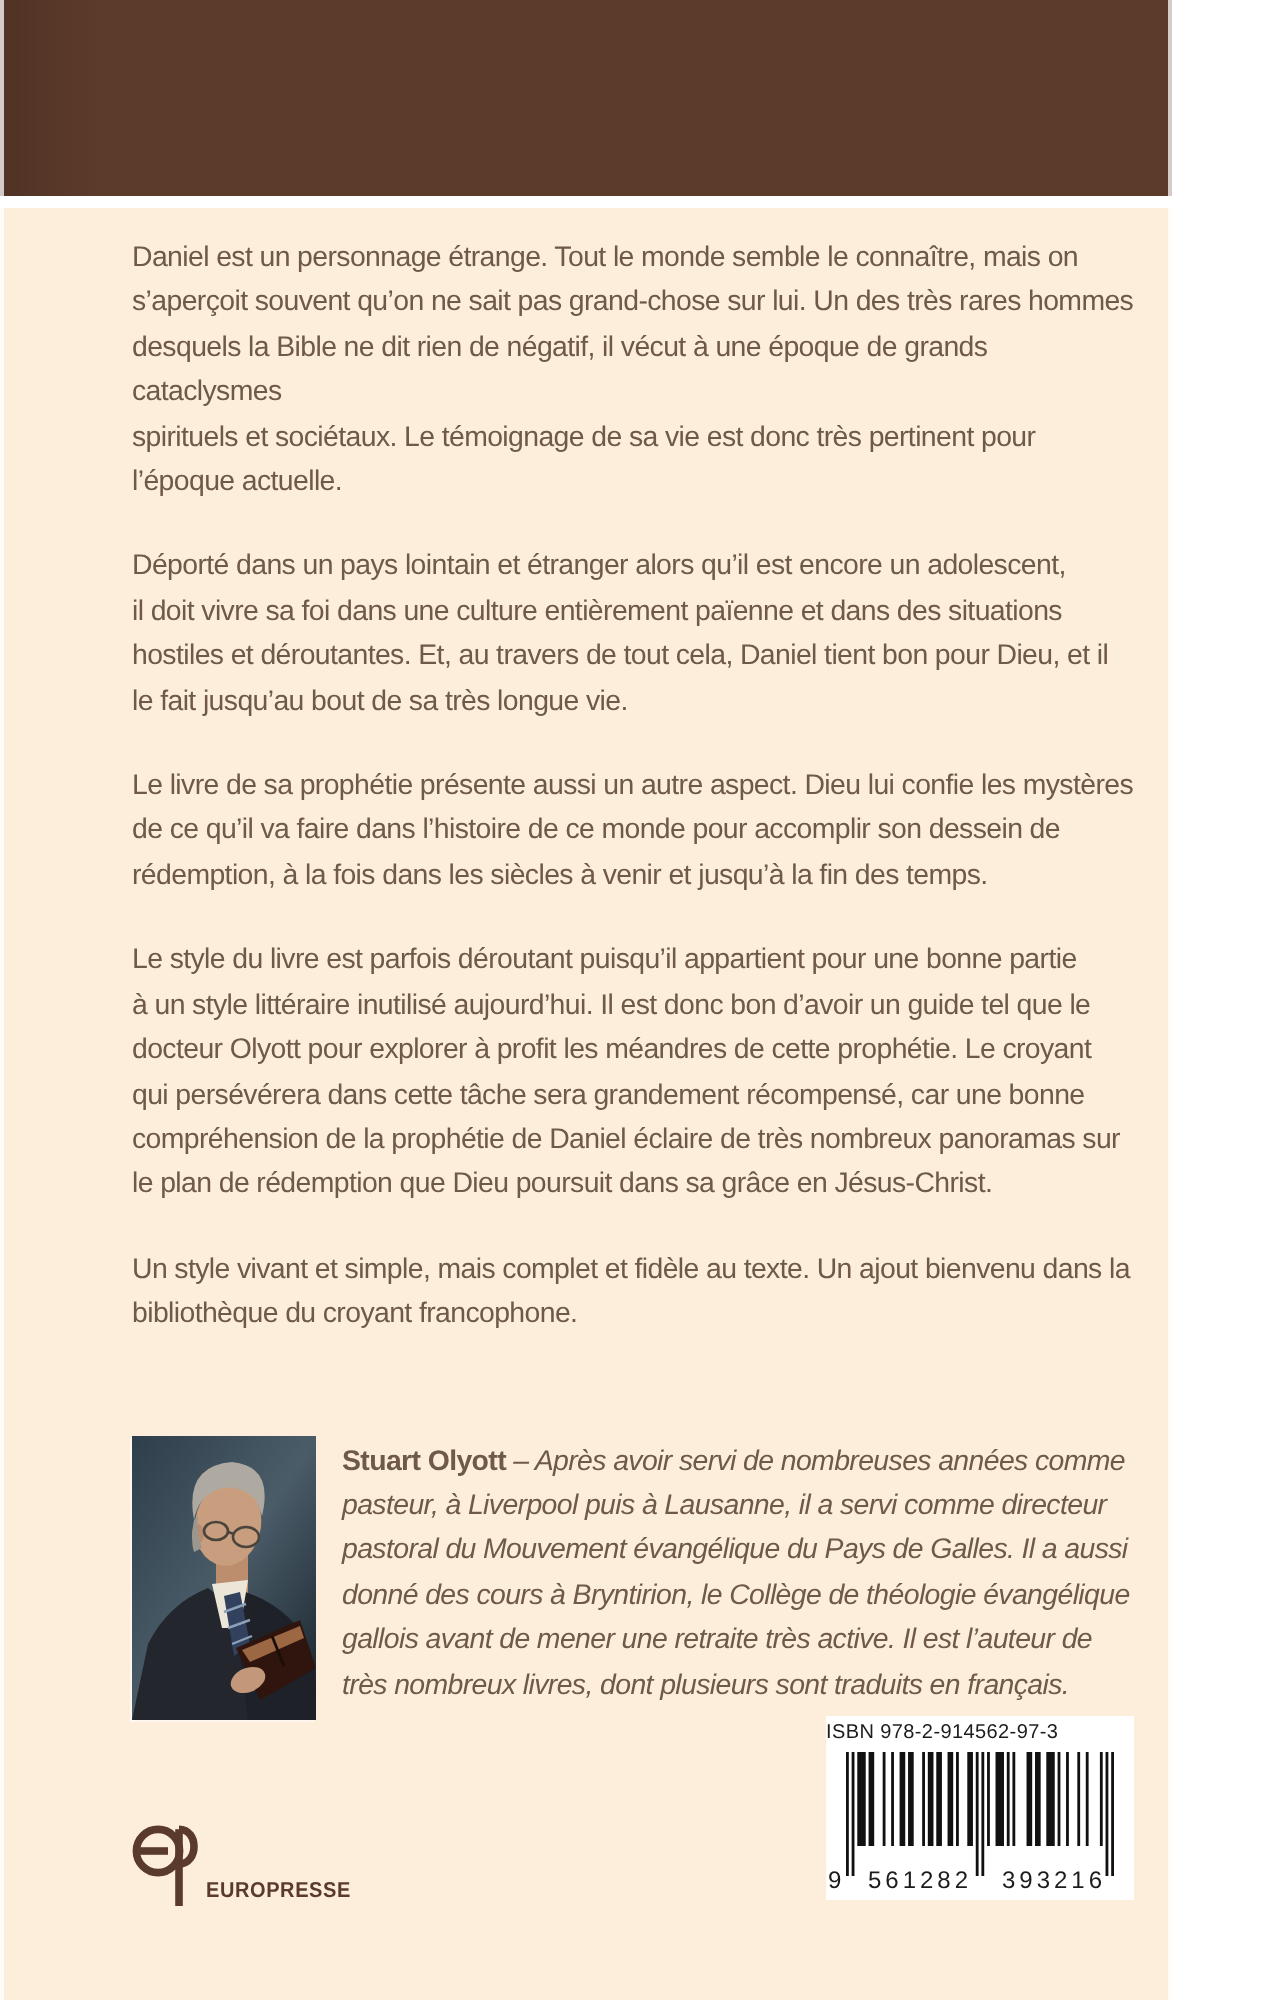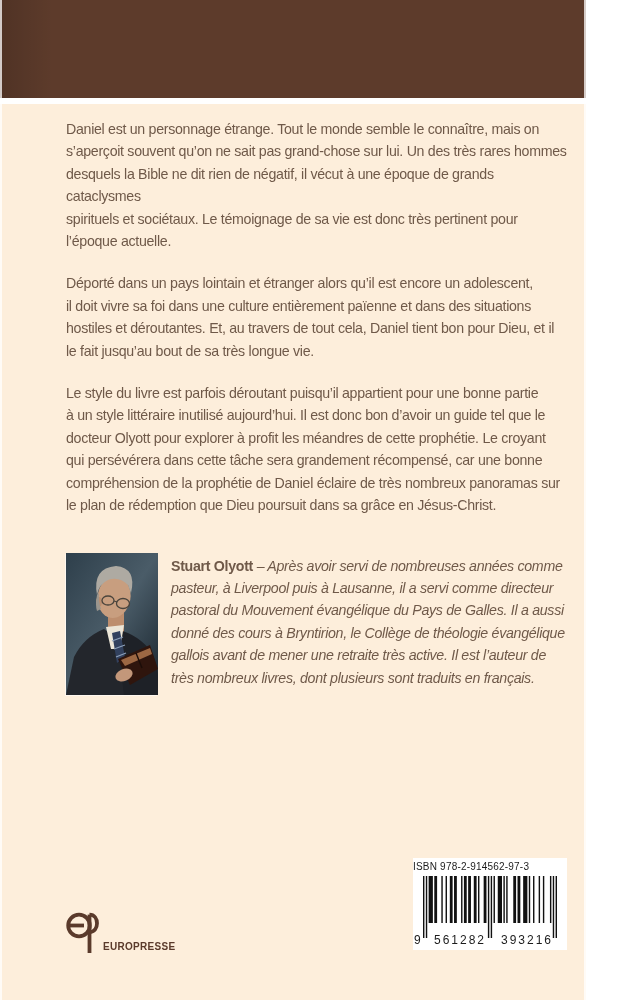--- a/index.html
+++ b/index.html
@@ -36,21 +36,21 @@
     color: var(--ink, #6f5949);
   }
   .para {
     margin: 0 0 20px 0;
     font-size: 14.2px;
     line-height: 22.4px;
     letter-spacing: -0.3px;
     white-space: pre-line;
   }
   .author-sec {
-    margin-top: 36px;
+    margin-top: 49px;
     display: flex;
     align-items: flex-start;
   }
   .photo {
     flex: 0 0 92px;
     width: 92px; height: 142px;
     box-shadow: -1px 1px 0 rgba(255,255,255,0.55);
   }
   .photo svg { display: block; }
   .bio {
@@ -118,26 +118,31 @@
   <div class="content">
     <p class="para">Daniel est un personnage étrange. Tout le monde semble le connaître, mais on
 s’aperçoit souvent qu’on ne sait pas grand-chose sur lui. Un des très rares hommes
 desquels la Bible ne dit rien de négatif, il vécut à une époque de grands cataclysmes
 spirituels et sociétaux. Le témoignage de sa vie est donc très pertinent pour
 l’époque actuelle.</p>
     <p class="para">Déporté dans un pays lointain et étranger alors qu’il est encore un adolescent,
 il doit vivre sa foi dans une culture entièrement païenne et dans des situations
 hostiles et déroutantes. Et, au travers de tout cela, Daniel tient bon pour Dieu, et il
 le fait jusqu’au bout de sa très longue vie.</p>
+    <p class="para">Le livre de sa prophétie présente aussi un autre aspect. Dieu lui confie les mystères
+de ce qu’il va faire dans l’histoire de ce monde pour accomplir son dessein de
+rédemption, à la fois dans les siècles à venir et jusqu’à la fin des temps.</p>
     <p class="para">Le style du livre est parfois déroutant puisqu’il appartient pour une bonne partie
 à un style littéraire inutilisé aujourd’hui. Il est donc bon d’avoir un guide tel que le
 docteur Olyott pour explorer à profit les méandres de cette prophétie. Le croyant
 qui persévérera dans cette tâche sera grandement récompensé, car une bonne
 compréhension de la prophétie de Daniel éclaire de très nombreux panoramas sur
 le plan de rédemption que Dieu poursuit dans sa grâce en Jésus-Christ.</p>
+    <p class="para">Un style vivant et simple, mais complet et fidèle au texte. Un ajout bienvenu dans la
+bibliothèque du croyant francophone.</p>
 
     <div class="author-sec">
       <div class="photo">
         <svg width="92" height="142" viewBox="0 0 92 142" xmlns="http://www.w3.org/2000/svg">
           <defs>
             <linearGradient id="pbg" x1="0" y1="0" x2="1" y2="1">
               <stop offset="0" stop-color="#2e3f4b"></stop>
               <stop offset="0.5" stop-color="#4a5c68"></stop>
               <stop offset="1" stop-color="#17222b"></stop>
             </linearGradient>

